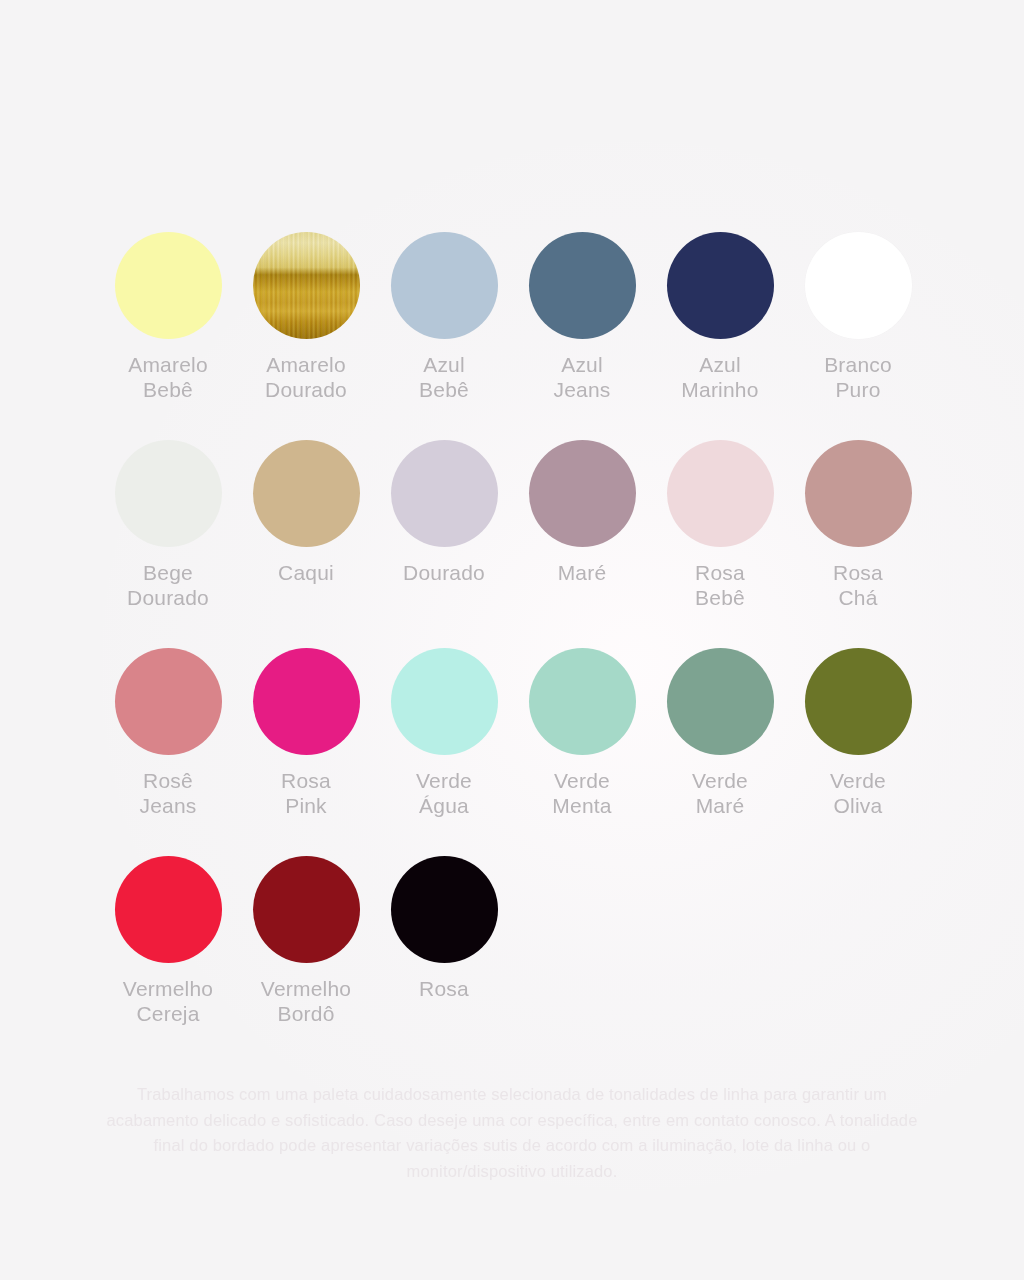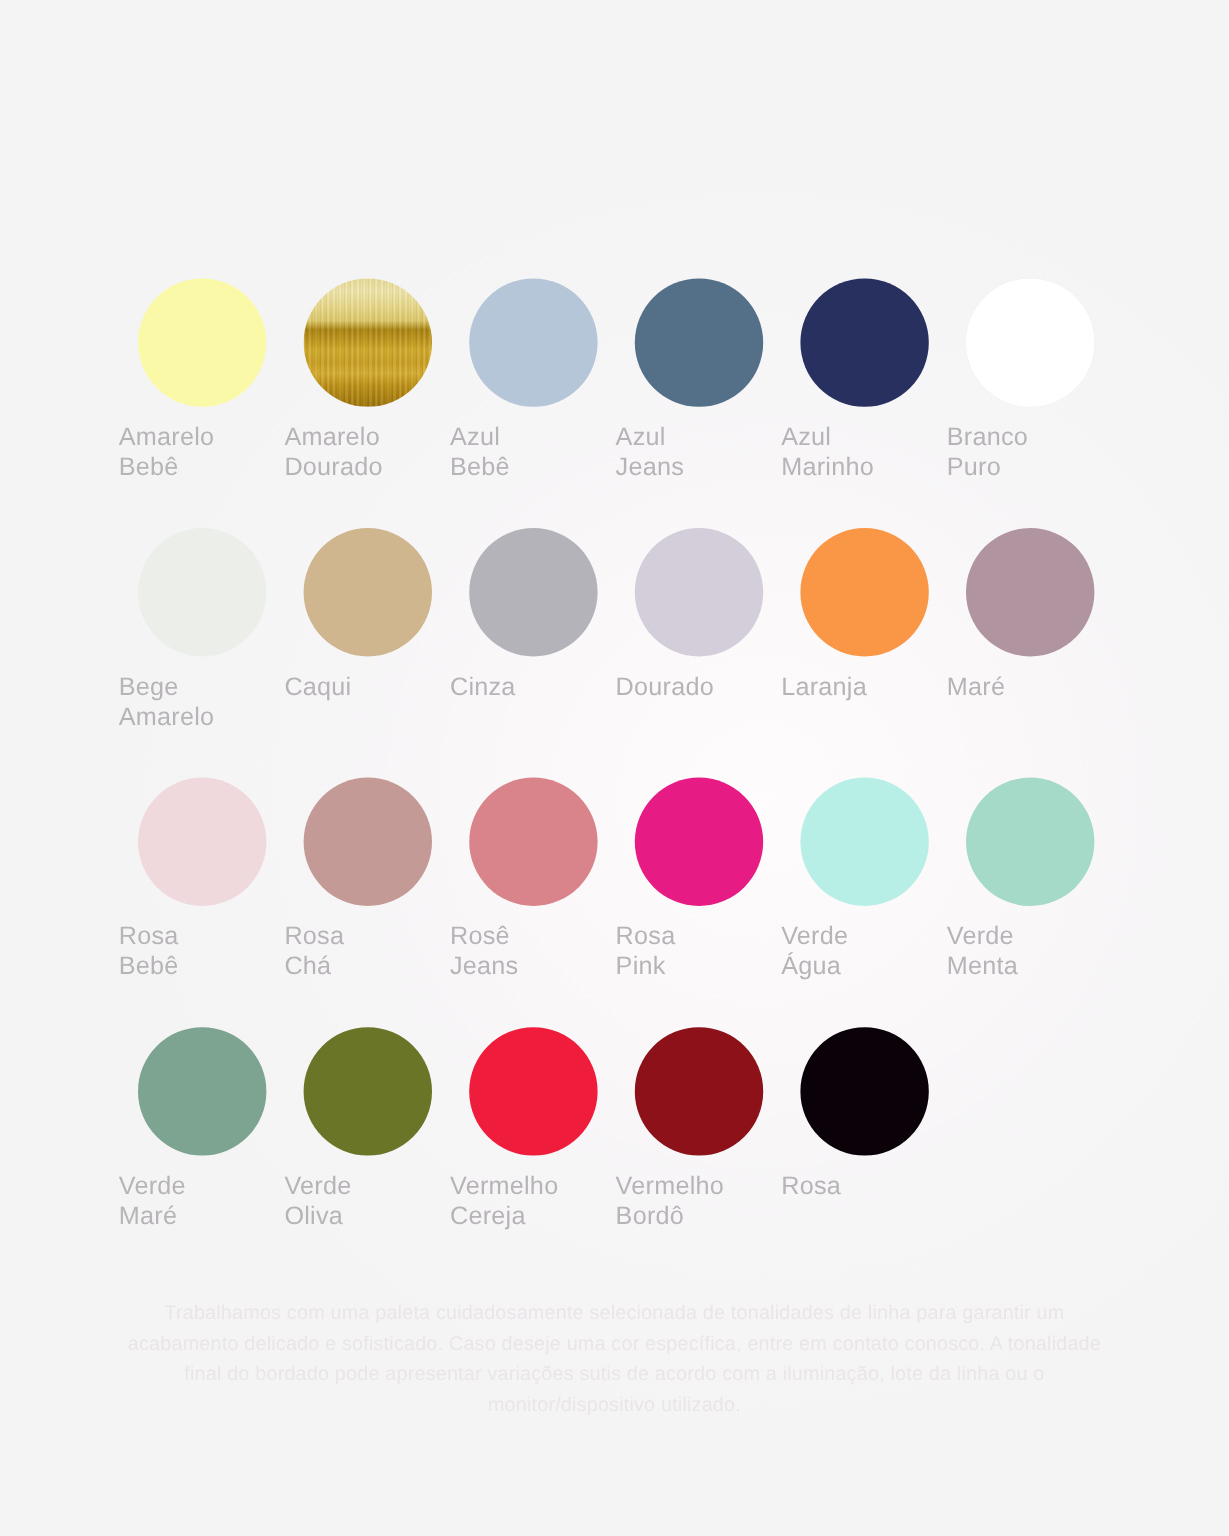--- a/index.html
+++ b/index.html
@@ -37,20 +37,21 @@
     top: 232px;
     width: 827px;
     display: grid;
     grid-template-columns: repeat(6, 138px);
     grid-auto-rows: 208px;
   }
 
   .swatch {
     position: relative;
     width: 138px;
+    text-align: center;
   }
 
   .swatch-dot {
     width: 107px;
     height: 107px;
     border-radius: 50%;
     margin: 0 auto;
     position: relative;
   }
 
@@ -151,37 +152,29 @@
 Marinho</div>
       </div>
       <div class="swatch r1 c6">
         <div class="swatch-dot white-chip" style="background: rgb(255, 255, 255);"></div>
         <div class="swatch-label">Branco
 Puro</div>
       </div>
       <div class="swatch r2 c1">
         <div class="swatch-dot" style="background: rgb(236, 238, 234);"></div>
         <div class="swatch-label">Bege
-Amarelo</div>
+Dourado</div>
       </div>
       <div class="swatch r2 c2">
         <div class="swatch-dot" style="background: rgb(207, 182, 142);"></div>
         <div class="swatch-label">Caqui</div>
       </div>
-      <div class="swatch r2 c3">
-        <div class="swatch-dot" style="background: rgb(181, 179, 186);"></div>
-        <div class="swatch-label">Cinza</div>
-      </div>
       <div class="swatch r2 c4">
         <div class="swatch-dot" style="background: rgb(212, 205, 218);"></div>
         <div class="swatch-label">Dourado</div>
-      </div>
-      <div class="swatch r2 c5">
-        <div class="swatch-dot" style="background: rgb(249, 151, 70);"></div>
-        <div class="swatch-label">Laranja</div>
       </div>
       <div class="swatch r2 c6">
         <div class="swatch-dot" style="background: rgb(176, 148, 160);"></div>
         <div class="swatch-label">Maré</div>
       </div>
       <div class="swatch r3 c2">
         <div class="swatch-dot" style="background: rgb(239, 217, 220);"></div>
         <div class="swatch-label">Rosa
 Bebê</div>
       </div>

